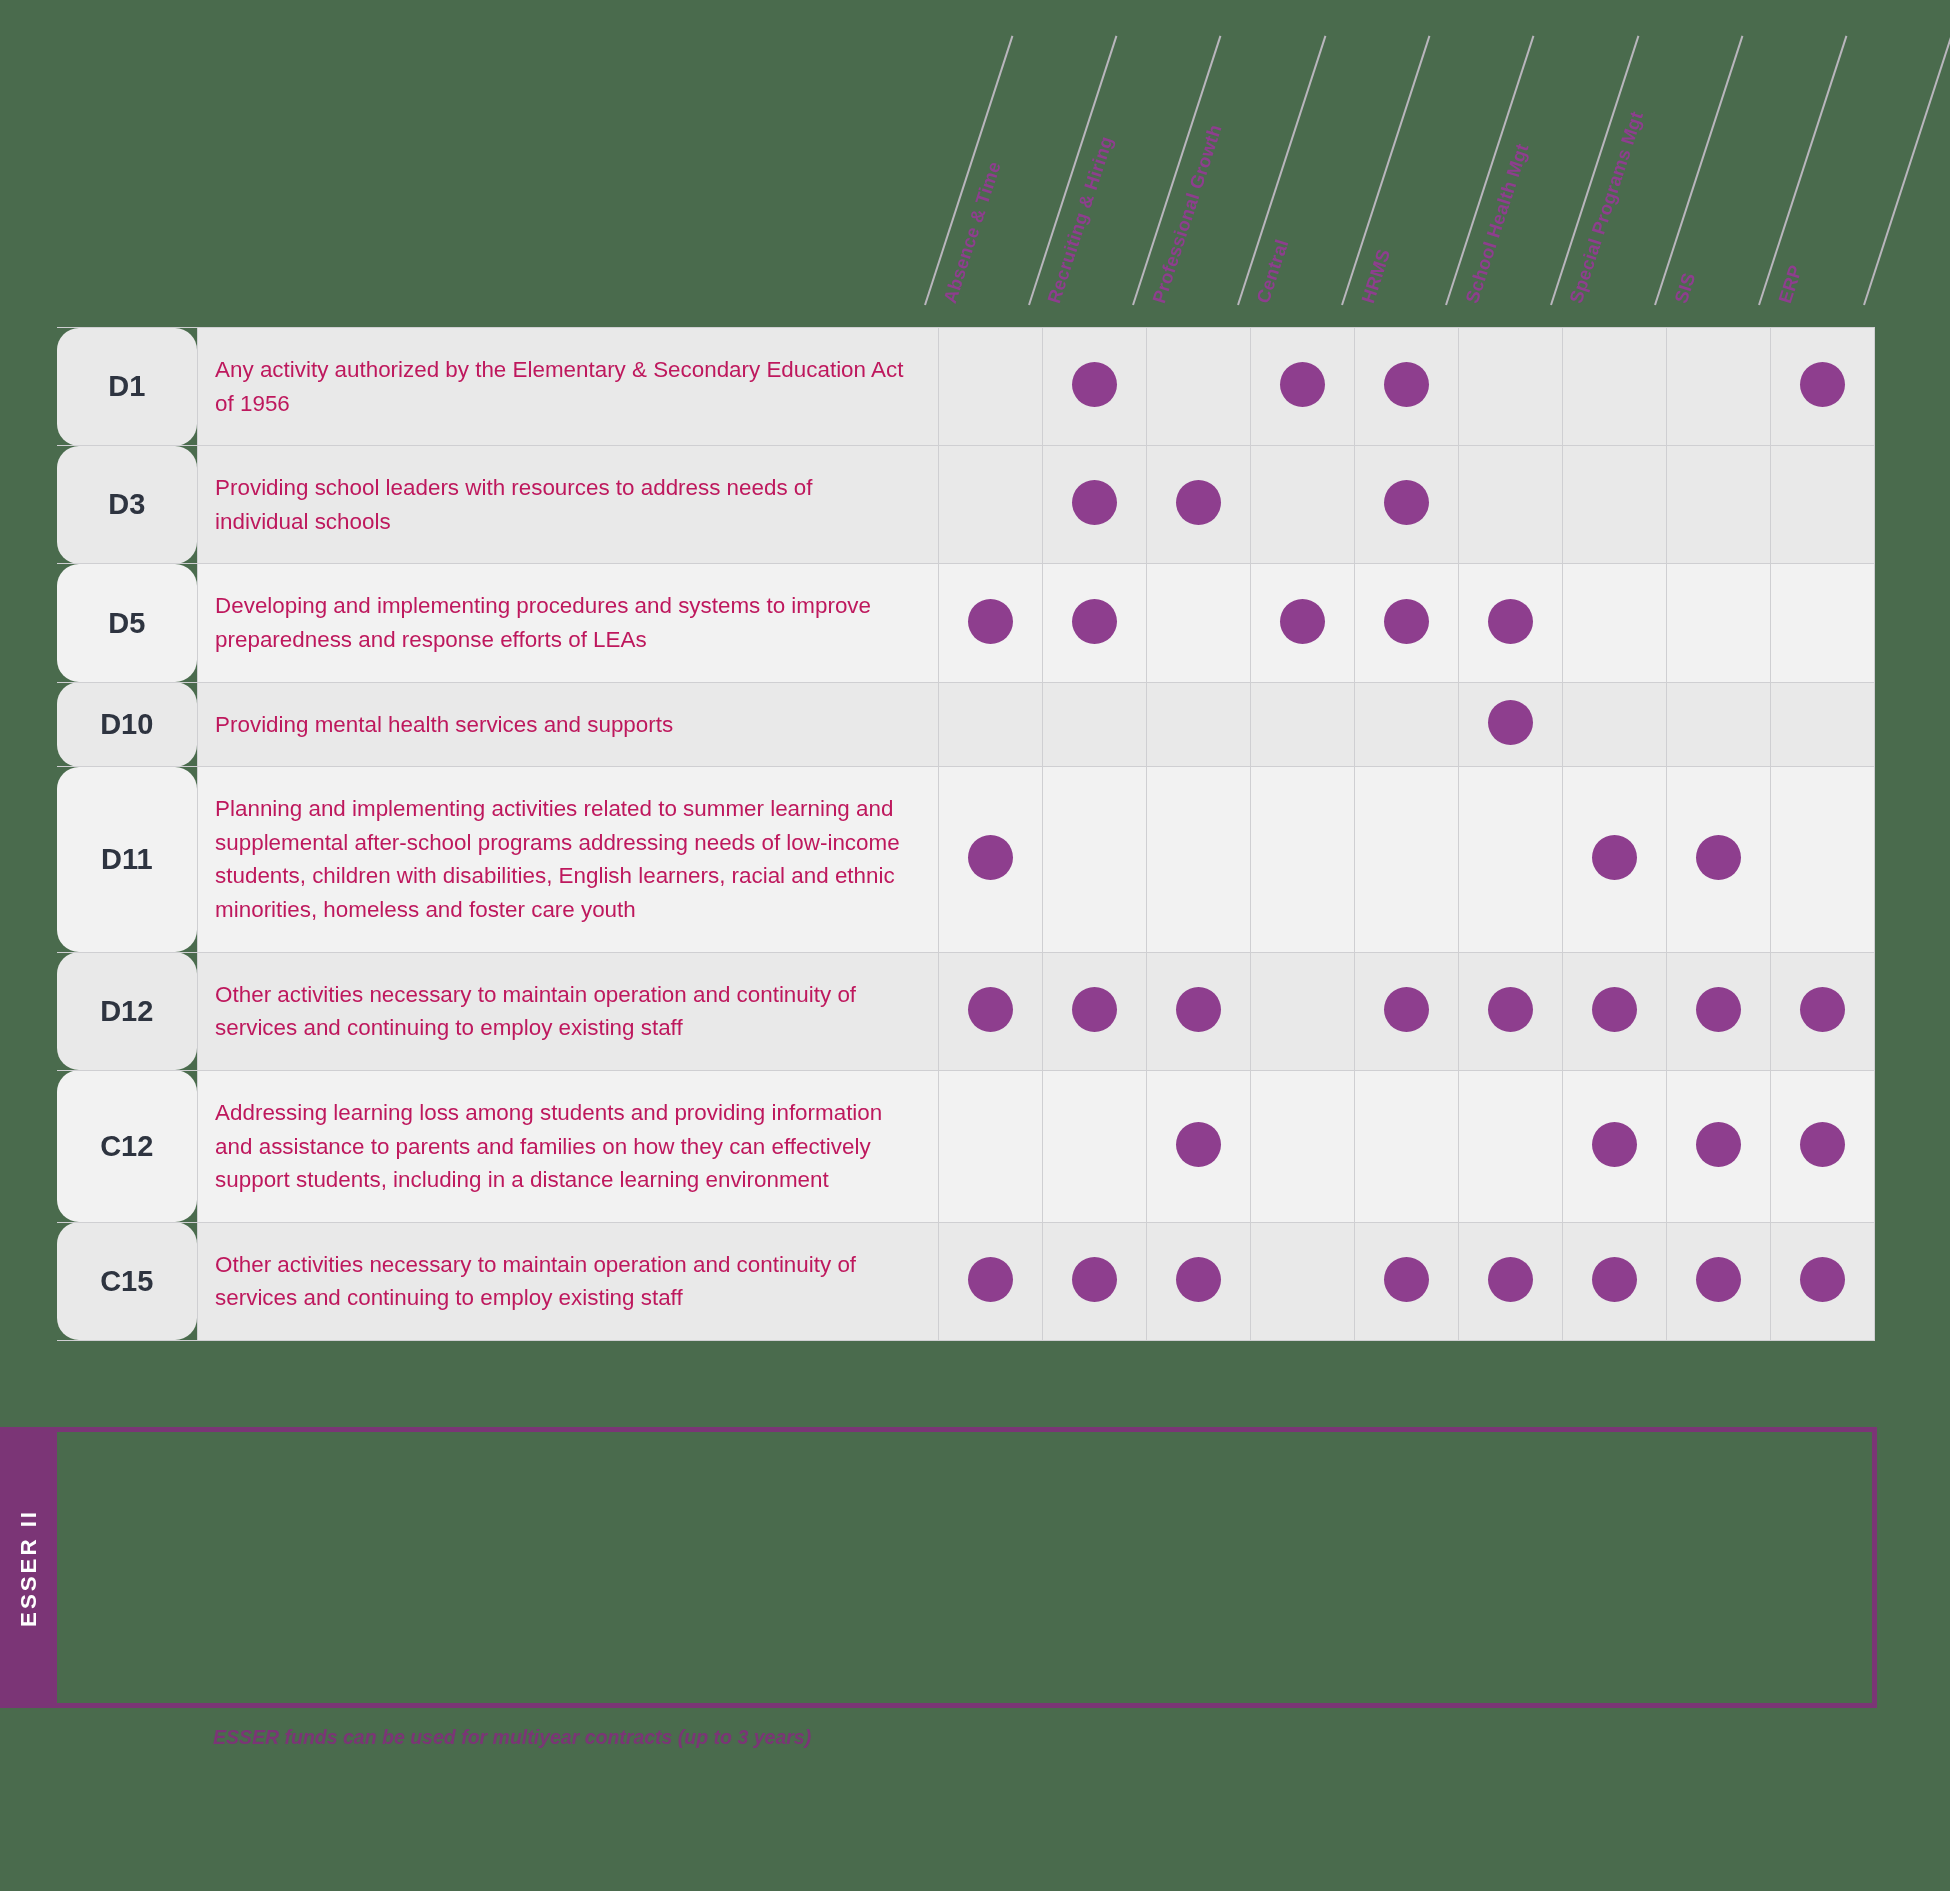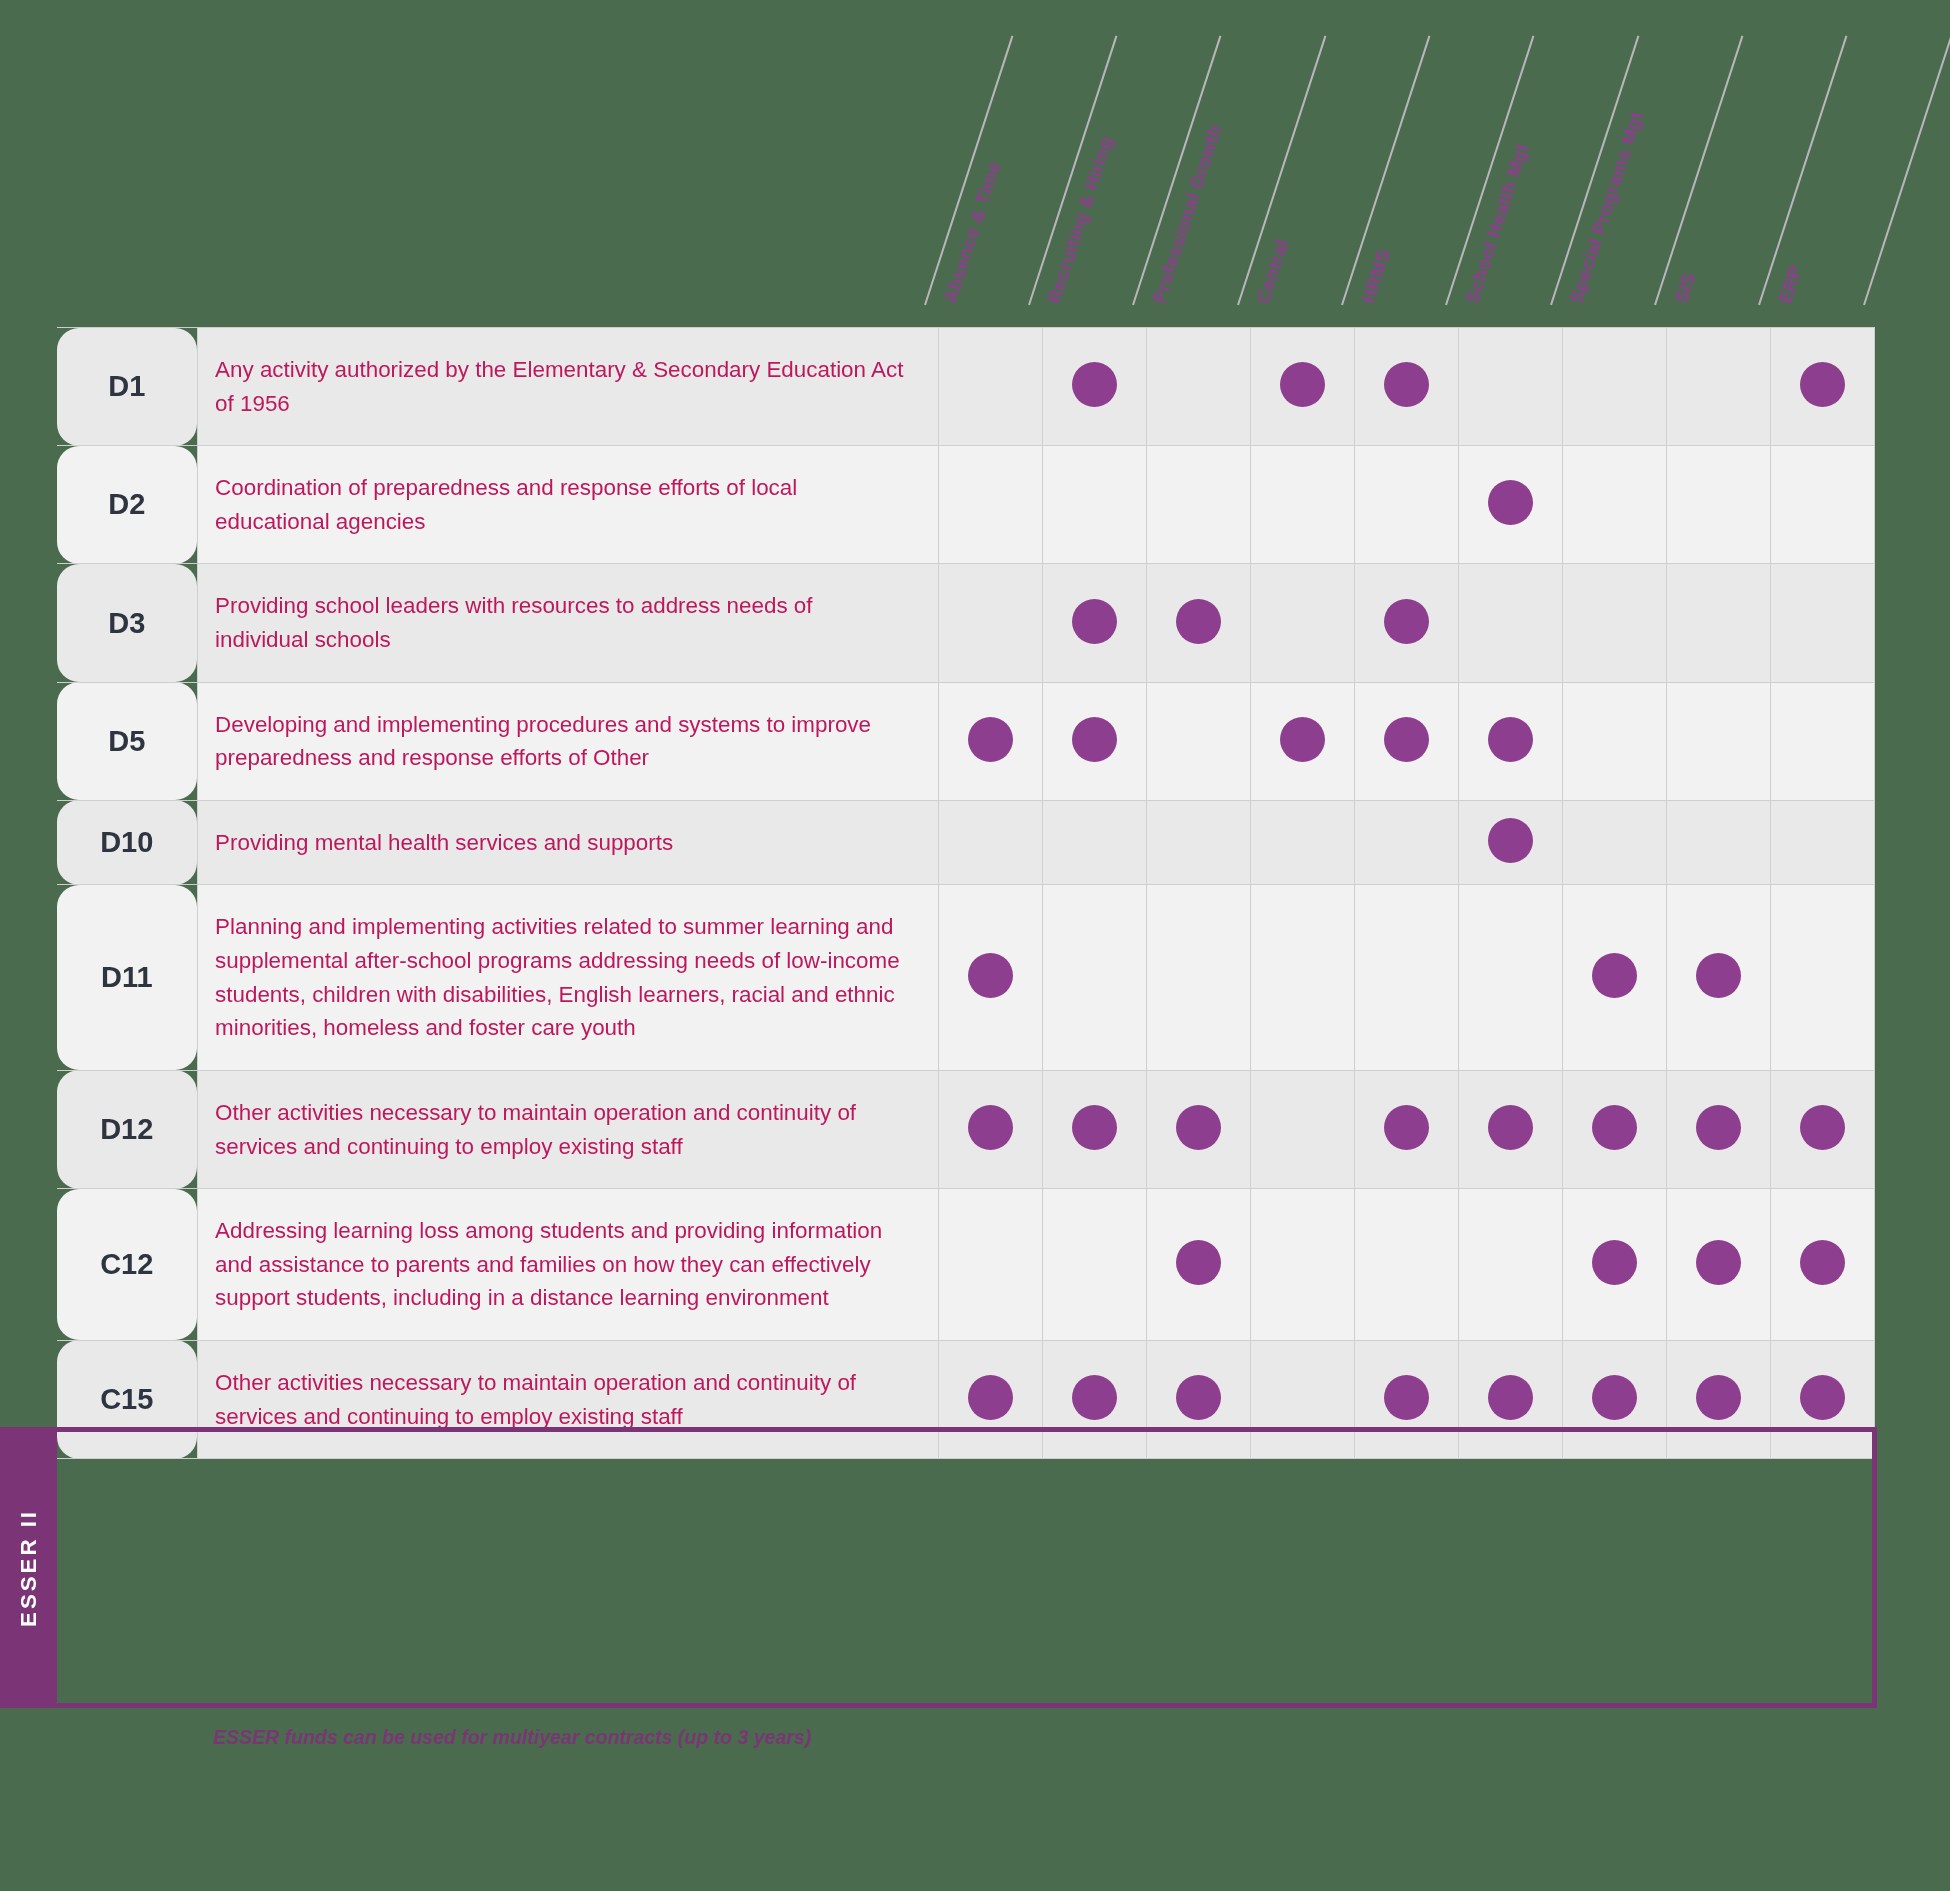--- a/index.html
+++ b/index.html
@@ -154,49 +154,36 @@
           <td class="dot-cell"></td>
           <td class="dot-cell"><span class="dot" style="background: rgb(142, 62, 142);"></span></td>
           <td class="dot-cell"></td>
           <td class="dot-cell"><span class="dot" style="background: rgb(142, 62, 142);"></span></td>
           <td class="dot-cell"><span class="dot" style="background: rgb(142, 62, 142);"></span></td>
           <td class="dot-cell"></td>
           <td class="dot-cell"></td>
           <td class="dot-cell"></td>
           <td class="dot-cell"><span class="dot" style="background: rgb(142, 62, 142);"></span></td>
         </tr>
-        <tr class="band-b">
-          <td class="code-cell">D2</td>
-          <td class="desc-cell">Coordination of preparedness and response efforts of local educational agencies</td>
-          <td class="dot-cell"></td>
-          <td class="dot-cell"></td>
-          <td class="dot-cell"></td>
-          <td class="dot-cell"></td>
-          <td class="dot-cell"></td>
-          <td class="dot-cell"><span class="dot" style="background: rgb(142, 62, 142);"></span></td>
-          <td class="dot-cell"></td>
-          <td class="dot-cell"></td>
-          <td class="dot-cell"></td>
-        </tr>
         <tr class="band-a">
           <td class="code-cell">D3</td>
           <td class="desc-cell">Providing school leaders with resources to address needs of individual schools</td>
           <td class="dot-cell"></td>
           <td class="dot-cell"><span class="dot" style="background: rgb(142, 62, 142);"></span></td>
           <td class="dot-cell"><span class="dot" style="background: rgb(142, 62, 142);"></span></td>
           <td class="dot-cell"></td>
           <td class="dot-cell"><span class="dot" style="background: rgb(142, 62, 142);"></span></td>
           <td class="dot-cell"></td>
           <td class="dot-cell"></td>
           <td class="dot-cell"></td>
           <td class="dot-cell"></td>
         </tr>
         <tr class="band-b">
           <td class="code-cell">D5</td>
-          <td class="desc-cell">Developing and implementing procedures and systems to improve preparedness and response efforts of Other</td>
+          <td class="desc-cell">Developing and implementing procedures and systems to improve preparedness and response efforts of LEAs</td>
           <td class="dot-cell"><span class="dot" style="background: rgb(142, 62, 142);"></span></td>
           <td class="dot-cell"><span class="dot" style="background: rgb(142, 62, 142);"></span></td>
           <td class="dot-cell"></td>
           <td class="dot-cell"><span class="dot" style="background: rgb(142, 62, 142);"></span></td>
           <td class="dot-cell"><span class="dot" style="background: rgb(142, 62, 142);"></span></td>
           <td class="dot-cell"><span class="dot" style="background: rgb(142, 62, 142);"></span></td>
           <td class="dot-cell"></td>
           <td class="dot-cell"></td>
           <td class="dot-cell"></td>
         </tr>

